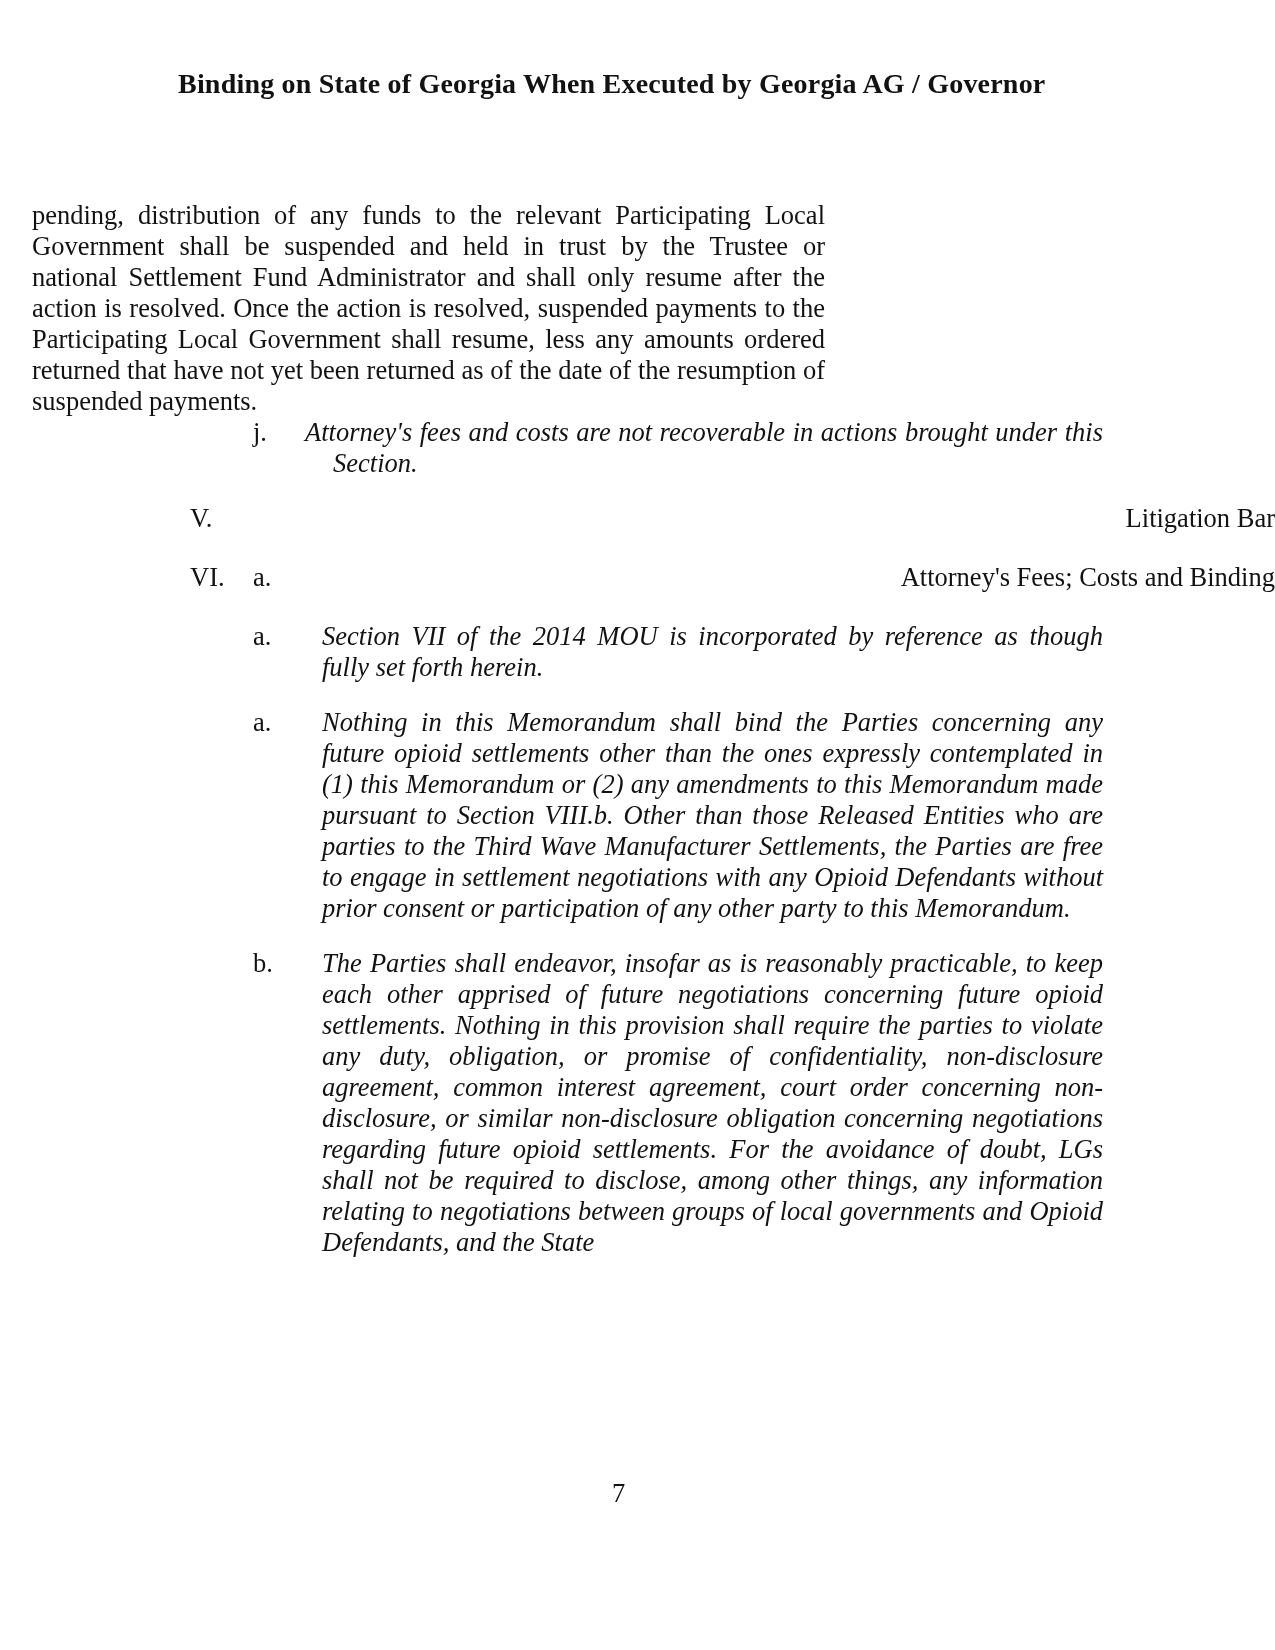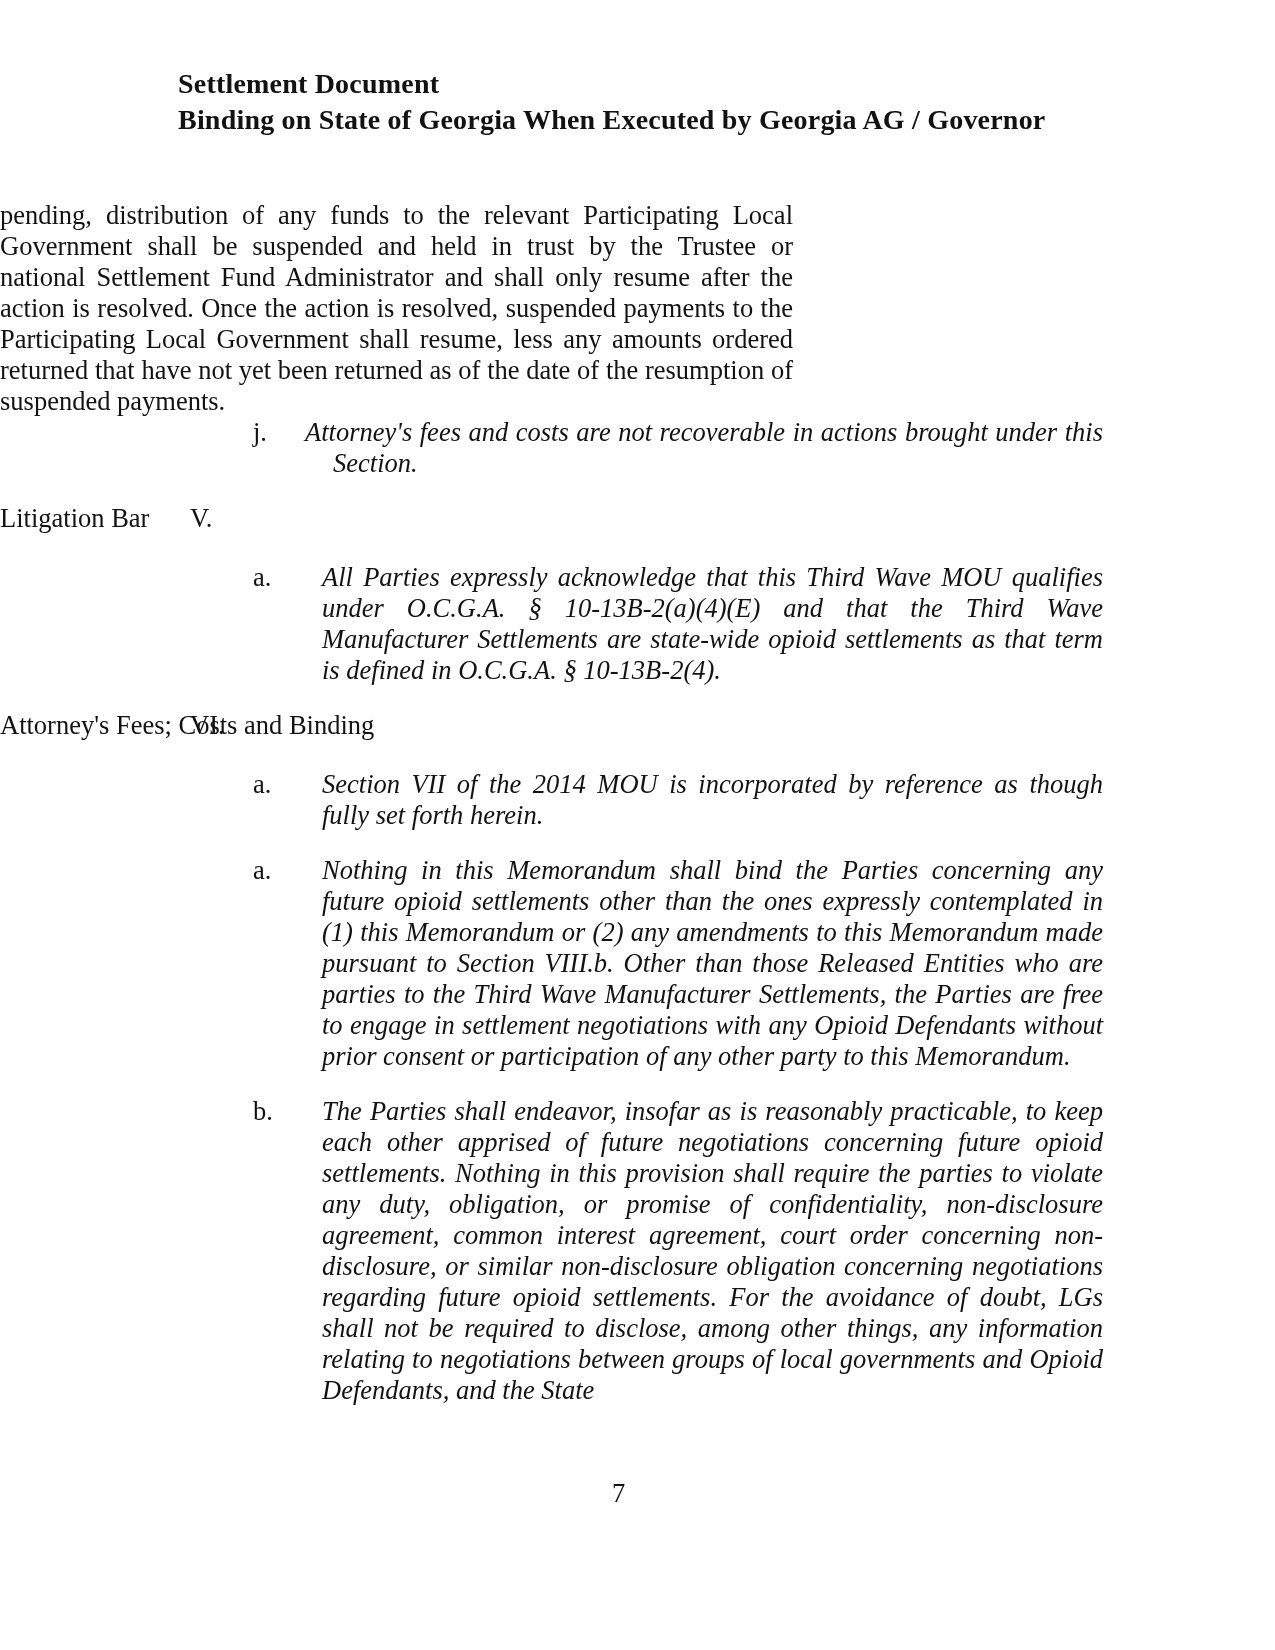--- a/index.html
+++ b/index.html
@@ -29,20 +29,21 @@
     width: 1275px;
     font-size: 26.5px;
     line-height: 31px;
   }
   .doc-body p { margin: 0; }
   .cont-para {
     margin-left: 310px;
     width: 793px;
     text-align: justify;
     margin-bottom: 24px;
+    padding-left: 32px;
   }
   .sub-item {
     position: relative;
     margin-bottom: 24px;
   }
   .sub-item .item-label {
     position: absolute;
     left: 253px;
     top: 0;
   }
@@ -61,56 +62,55 @@
     position: relative;
     margin-bottom: 28px;
   }
   .section-heading .sec-label {
     position: absolute;
     left: 190px;
     top: 0;
   }
   .section-heading .sec-title {
     display: block;
+    text-align: right;
   }
   .page-number {
     position: absolute;
     left: 612px;
     top: 1478px;
     font-size: 26.5px;
     line-height: 31px;
   }
 </style>
 </head>
 <body>
 
 <div class="page">
 
   <div class="doc-header">
-    <div>Settlement Document</div>
     <div>Binding on State of Georgia When Executed by Georgia AG / Governor</div>
   </div>
 
   <div class="doc-body">
 
     <p class="cont-para">pending, distribution of any funds to the relevant Participating Local Government shall be suspended and held in trust by the Trustee or national Settlement Fund Administrator and shall only resume after the action is resolved.  Once the action is resolved, suspended payments to the Participating Local Government shall resume, less any amounts ordered returned that have not yet been returned as of the date of the resumption of suspended payments.</p>
 
     <div class="sub-item item-j">
       <span class="item-label">j.</span>
       <p class="item-text">Attorney's fees and costs are not recoverable in actions brought under this Section.</p>
     </div>
 
     <div class="section-heading">
       <span class="sec-label">V.</span>
       <span class="sec-title">Litigation Bar</span>
     </div>
 
     <div class="sub-item">
       <span class="item-label">a.</span>
-      <p class="item-text">All Parties expressly acknowledge that this Third Wave MOU qualifies under O.C.G.A. § 10-13B-2(a)(4)(E) and that the Third Wave Manufacturer Settlements are state-wide opioid settlements as that term is defined in O.C.G.A. § 10-13B-2(4).</p>
     </div>
 
     <div class="section-heading">
       <span class="sec-label">VI.</span>
       <span class="sec-title">Attorney's Fees; Costs and Binding</span>
     </div>
 
     <div class="sub-item">
       <span class="item-label">a.</span>
       <p class="item-text">Section VII of the 2014 MOU is incorporated by reference as though fully set forth herein.</p>

